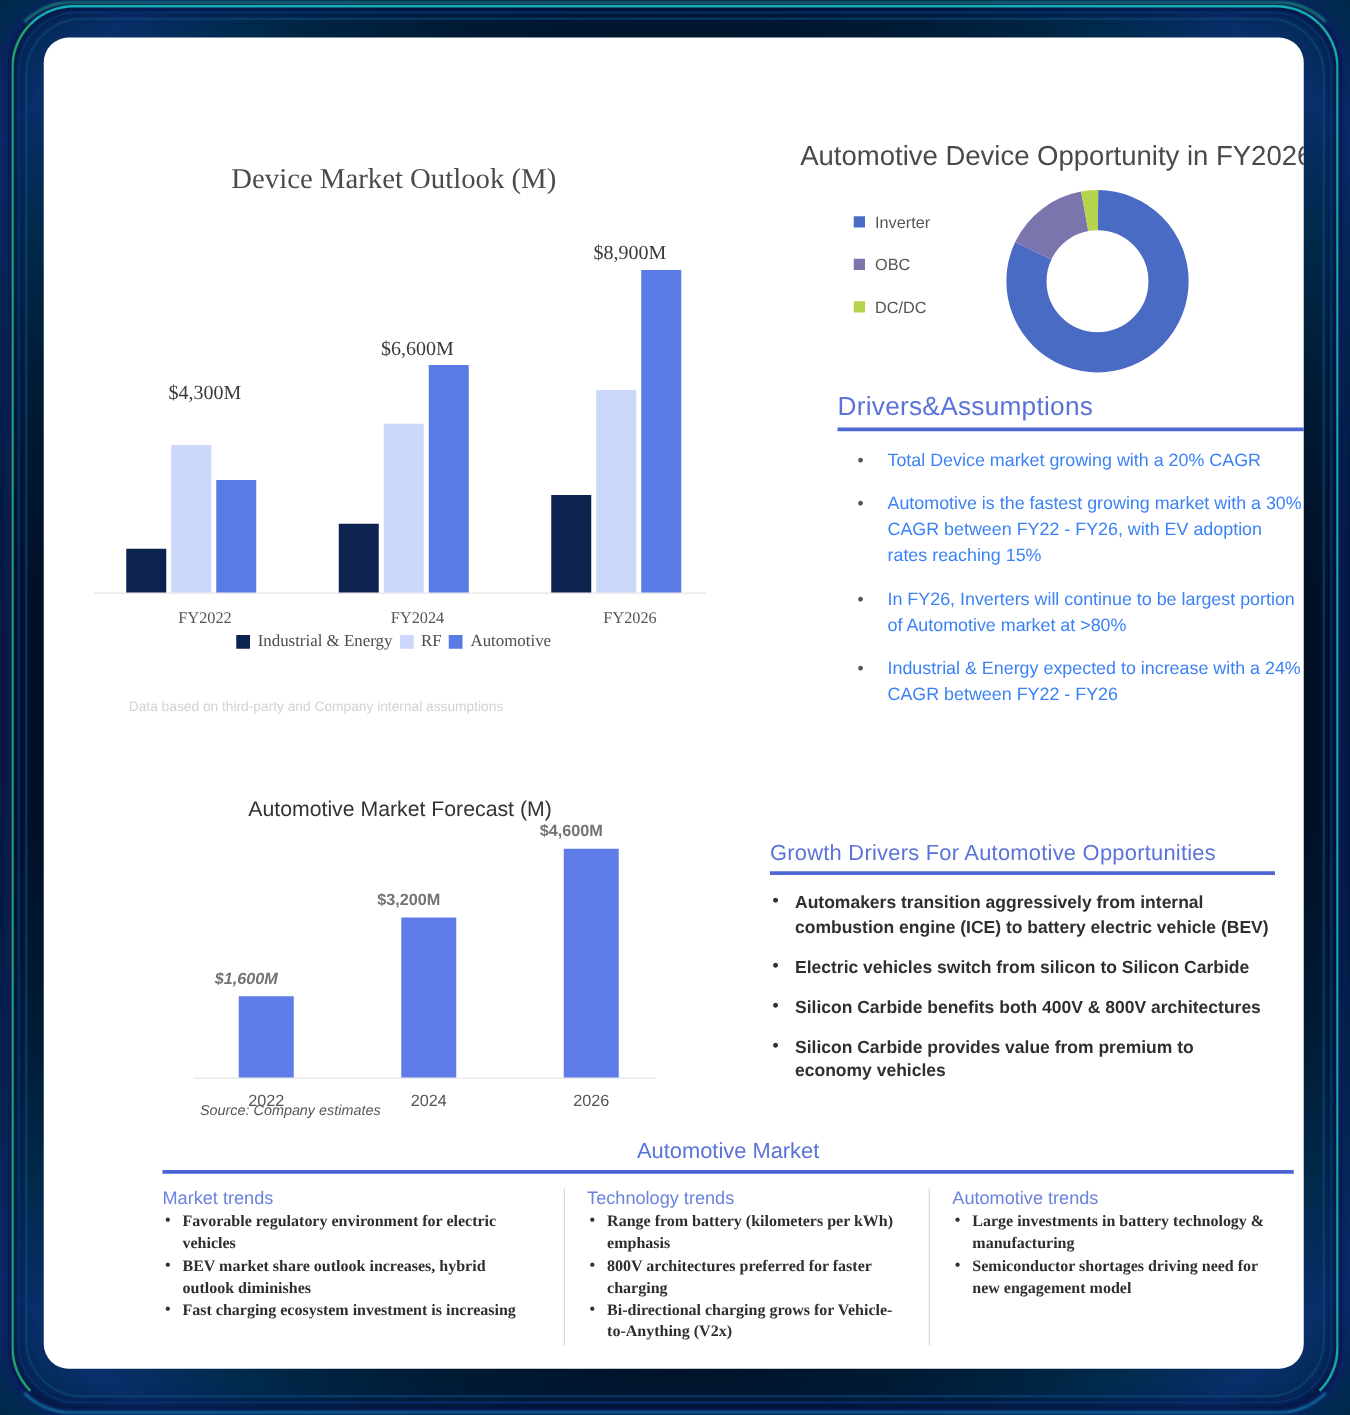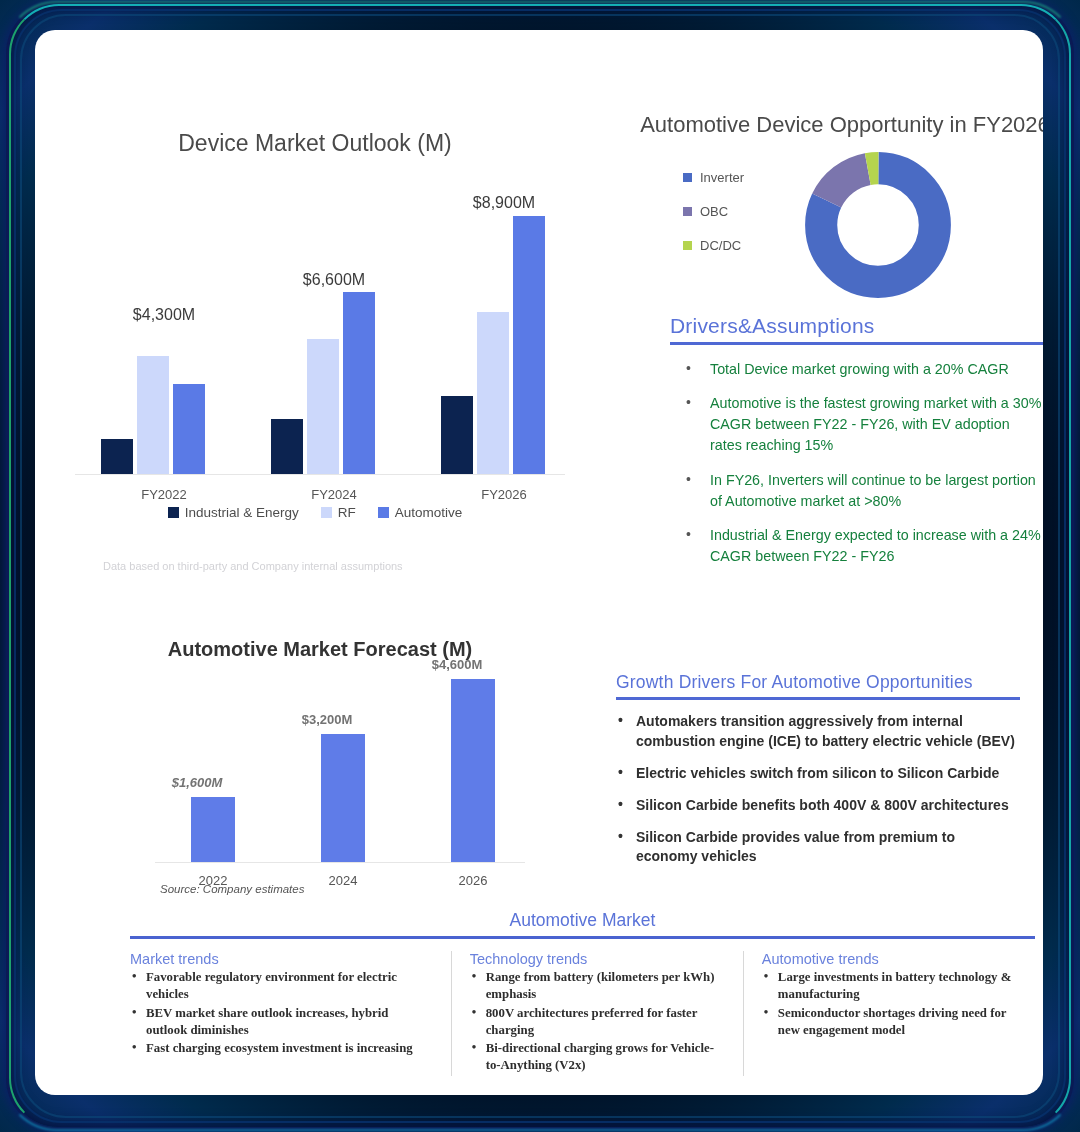--- a/index.html
+++ b/index.html
@@ -67,21 +67,21 @@
     overflow: hidden;
   }
 
   
   .grey-title {
     color: #4a4a4a;
     font-weight: 400;
   }
 
   
-  #dmo { position: absolute; left: 0px; top: 100px; width: 560px; height: 420px; }
+  #dmo { position: absolute; left: 0px; top: 100px; width: 560px; height: 420px; font-family: Liberation Serif, serif; }
   #dmo-title {
     position: absolute; left: 0; top: 0; width: 560px;
     text-align: center; font-size: 23px; color: #4a4a4a;
   }
   #dmo-plot { position: absolute; left: 40px; top: 45px; width: 490px; height: 300px; }
   .axis-line {
     position: absolute; left: 0; bottom: 0; width: 100%; height: 1px;
     background: #e6e6e6;
   }
   .grp { position: absolute; bottom: 1px; height: 100%; }
@@ -94,21 +94,21 @@
   .grp-label {
     position: absolute; bottom: -28px; left: 0; width: 100%;
     text-align: center; font-size: 13px; color: #565656;
   }
   .grp-value {
     position: absolute; left: 0; width: 100%;
     text-align: center; font-size: 16px; color: #3b3b3b; font-weight: 400;
   }
   #dmo-legend {
     position: absolute; left: 0; top: 375px; width: 560px;
-    display: flex; justify-content: center; align-items: center; gap: 22px;
+    display: flex; justify-content: center; align-items: center; gap: 6px;
     font-size: 13.5px; color: #4d4d4d;
   }
   #dmo-legend .li { display: flex; align-items: center; gap: 6px; }
   .sw { width: 11px; height: 11px; display: inline-block; }
   #dmo-note {
     position: absolute; left: 68px; top: 530px;
     font-size: 11px; color: #d2d2d6;
   }
 
   
@@ -127,31 +127,31 @@
 
   
   #drivers { position: absolute; left: 635px; top: 284px; width: 375px; }
   .sec-head {
     font-size: 21px; color: #5a73d8; font-weight: 400; letter-spacing: .2px;
   }
   .sec-rule { height: 3px; background: #4f68d4; margin-top: 4px; }
   #drivers ul { list-style: none; margin-top: 14px; }
   #drivers li {
     position: relative; padding-left: 40px; margin-bottom: 13px;
-    font-size: 14.3px; line-height: 1.48; color: #15803d;
+    font-size: 14.3px; line-height: 1.48; color: #3b82f6;
   }
   #drivers li::before {
     content: "•"; position: absolute; left: 16px; top: -1px; color: #555; font-size: 14px;
   }
 
   
   #amf { position: absolute; left: 0px; top: 608px; width: 570px; height: 250px; }
   #amf-title {
     position: absolute; left: 0; top: 0; width: 570px;
-    text-align: center; font-size: 20px; color: #333; font-weight: 700;
+    text-align: center; font-size: 17px; color: #333; font-weight: 400;
   }
   #amf-plot { position: absolute; left: 120px; top: 40px; width: 370px; height: 185px; }
   .bar2 { position: absolute; bottom: 0; width: 44px; background: #5f7ce8; }
   .grp2-label {
     position: absolute; bottom: -26px; left: 0; width: 100%;
     text-align: center; font-size: 13px; color: #555;
   }
   .grp2-value {
     position: absolute; left: -16px; width: 76px;
     text-align: center; font-size: 13px; color: #737373; font-weight: 700;

